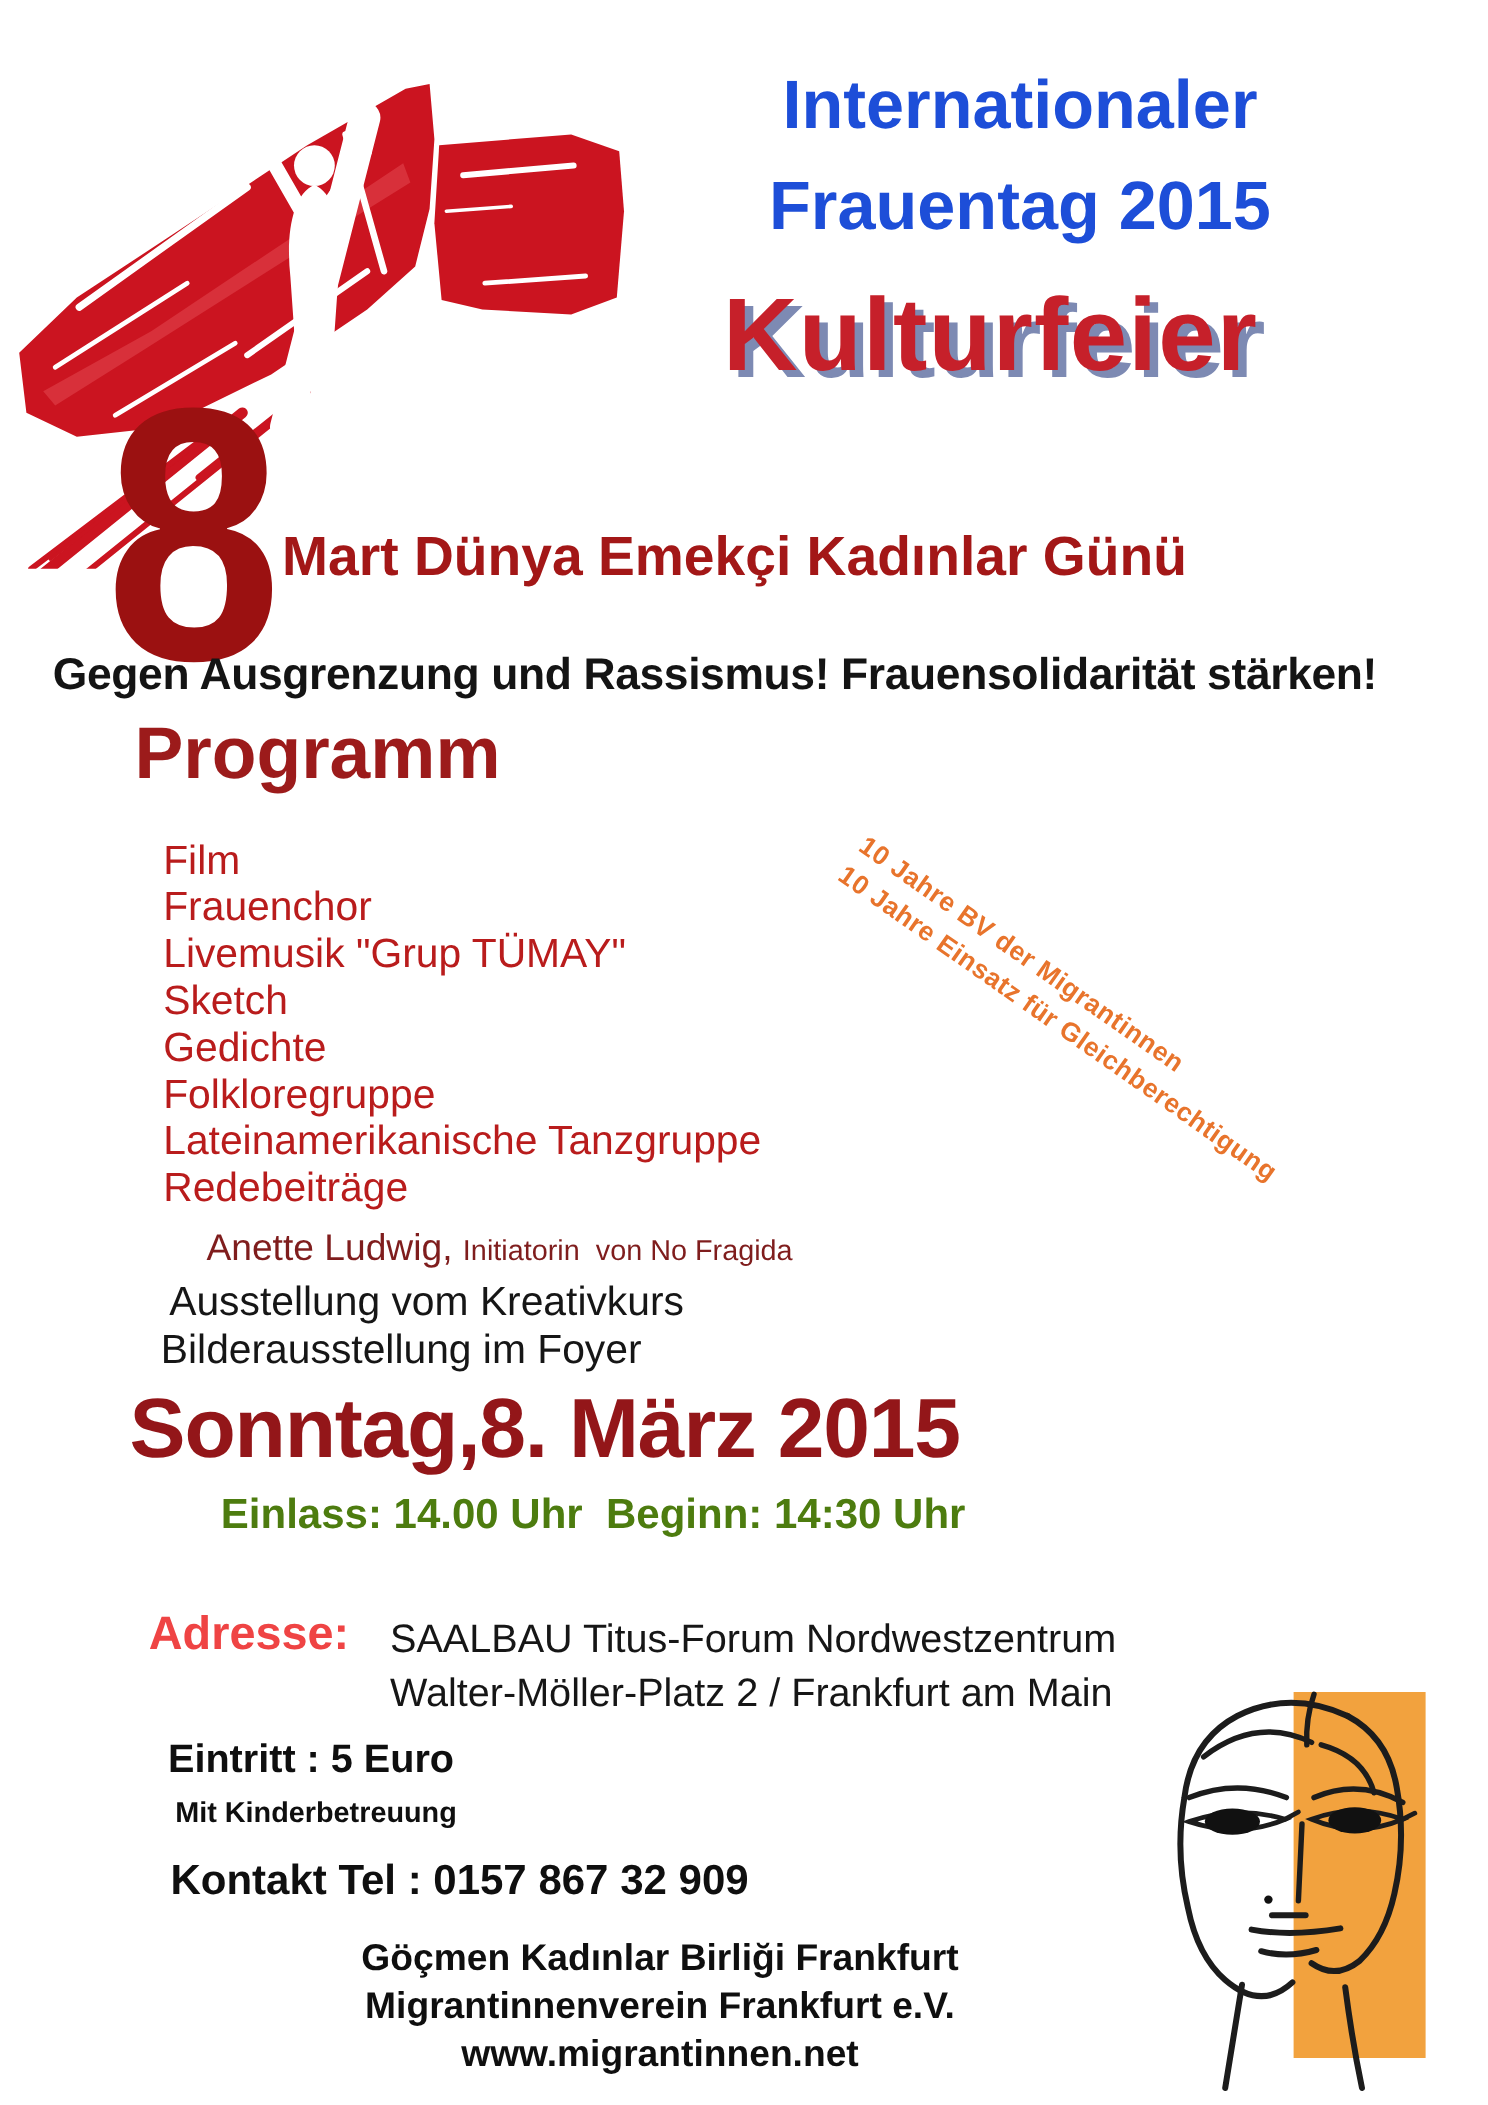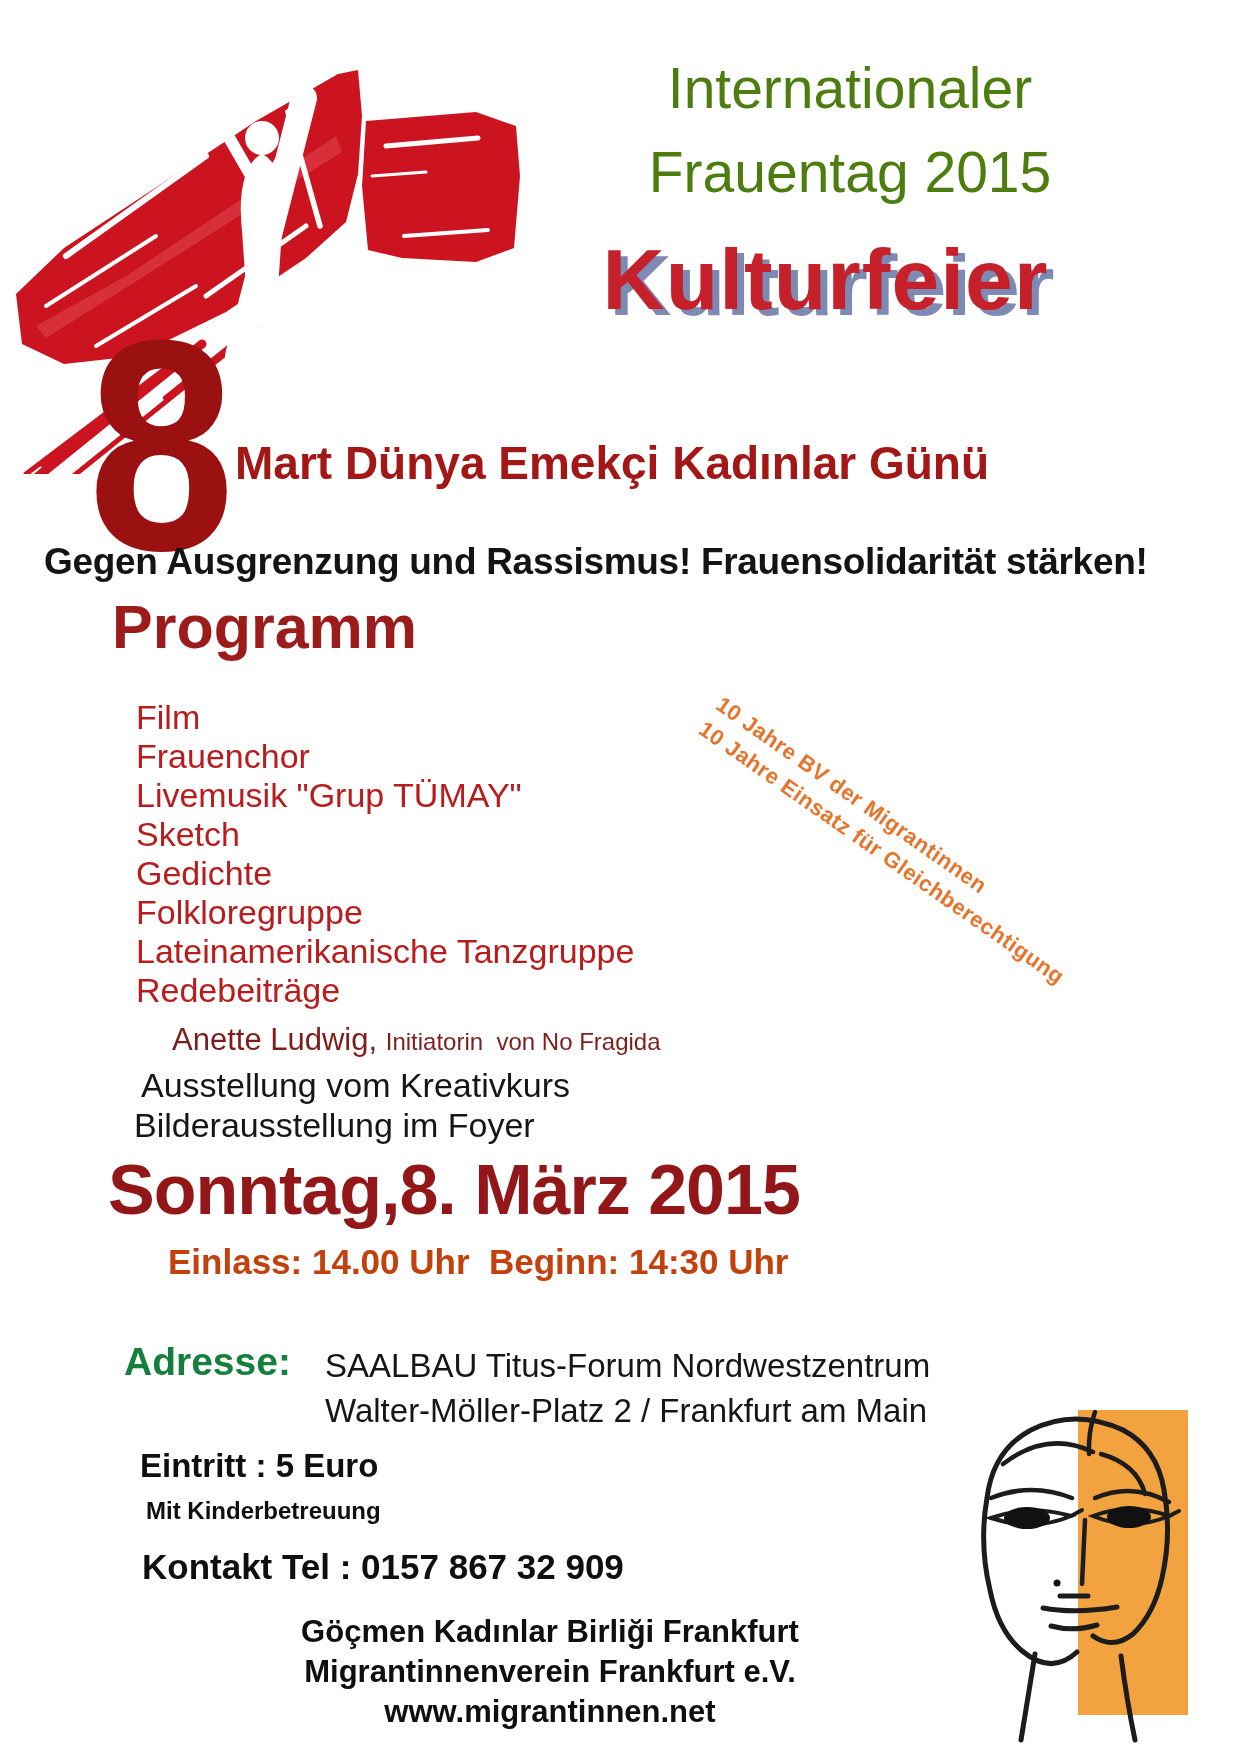--- a/index.html
+++ b/index.html
@@ -2,21 +2,21 @@
 <html><head>
 <meta charset="utf-8">
 <style>
   html,body{margin:0;padding:0;background:#ffffff;}
   .poster{
     position:relative;width:1240px;height:1754px;background:#ffffff;overflow:hidden;
     font-family:"Liberation Sans",sans-serif;color:#141414;
   }
   .abs{position:absolute;}
   
-  .title-block{left:590px;top:46px;width:520px;text-align:center;font-weight:normal;color:#4d7c0f;}
+  .title-block{left:590px;top:46px;width:520px;text-align:center;font-weight:bold;color:#1d4ed8;}
   .title-line{font-size:57px;line-height:84px;white-space:nowrap;}
   .kulturfeier{
     left:563px;top:230px;width:525px;text-align:center;
     font-size:86px;font-weight:bold;color:#c6202a;letter-spacing:1px;
     text-shadow:7px 6px 0 #7d8ab3;white-space:nowrap;
   }
   .big8{
     left:88px;top:316px;font-size:300px;line-height:258px;font-weight:bold;color:#9b1111;
     transform:scaleX(0.88);transform-origin:0 0;
   }
@@ -29,23 +29,23 @@
   .speaker-role{font-size:24px;white-space:pre;}
   .extra1{left:141px;top:1066px;font-size:34px;color:#161616;}
   .extra2{left:134px;top:1106px;font-size:34px;color:#161616;}
   
   .diagonal{
     left:727px;top:690px;transform:rotate(35deg);transform-origin:0 0;
     font-size:22px;font-weight:bold;color:#e8742c;line-height:30px;letter-spacing:0.5px;white-space:nowrap;
   }
   
   .date{left:108px;top:1150px;font-size:70px;font-weight:bold;color:#931619;letter-spacing:-1px;white-space:nowrap;}
-  .times{left:168px;top:1242px;font-size:35px;font-weight:bold;color:#c2410c;white-space:pre;}
+  .times{left:184px;top:1242px;font-size:35px;font-weight:bold;color:#4d7c0f;white-space:pre;}
   
-  .addr-label{left:124px;top:1340px;font-size:39px;font-weight:bold;color:#15803d;}
+  .addr-label{left:124px;top:1340px;font-size:39px;font-weight:bold;color:#ef4444;}
   .addr-lines{left:325px;top:1343px;font-size:33px;color:#161616;line-height:45px;white-space:nowrap;}
   .fee{left:140px;top:1447px;font-size:33px;font-weight:bold;color:#0f0f0f;}
   .childcare{left:146px;top:1497px;font-size:24px;font-weight:bold;color:#0f0f0f;}
   .contact{left:142px;top:1547px;font-size:35px;font-weight:bold;color:#0f0f0f;}
   
   .footer{left:250px;top:1612px;width:600px;text-align:center;font-size:31px;font-weight:bold;color:#0f0f0f;line-height:40px;}
   
   .brush-logo{left:6px;top:26px;width:516px;height:448px;}
   .face-logo{left:975px;top:1402px;width:215px;height:352px;}
 </style>

